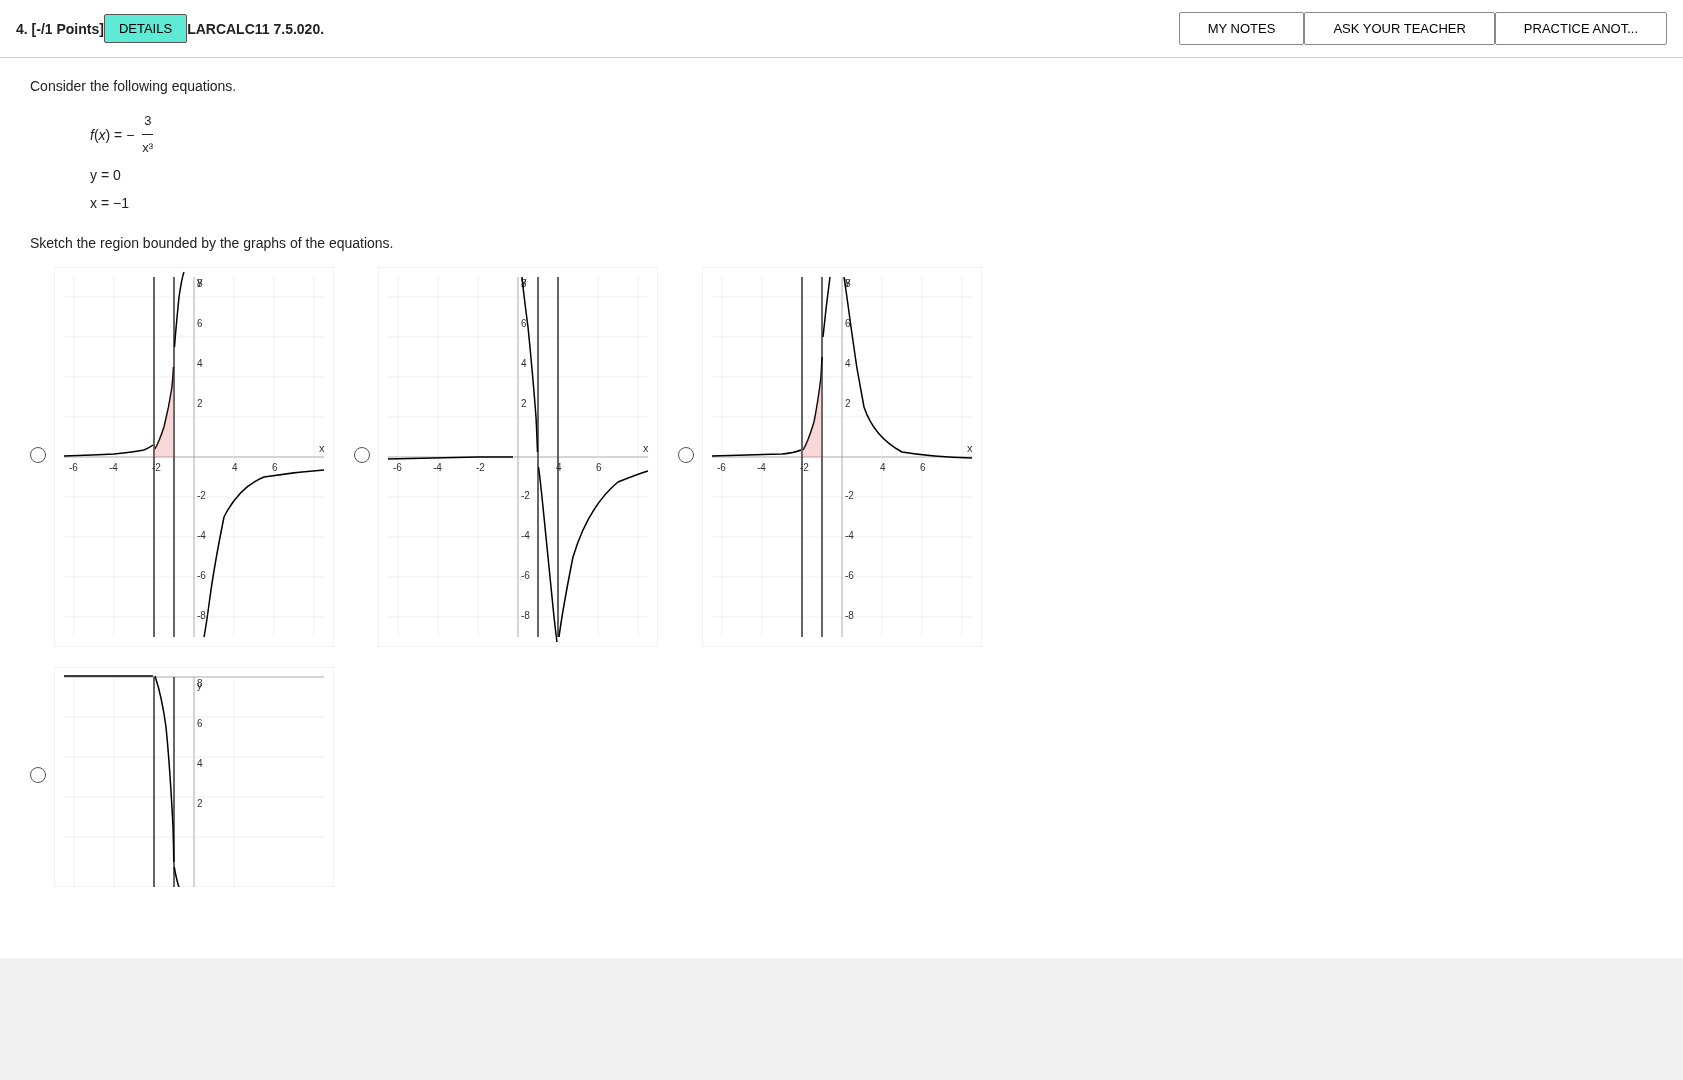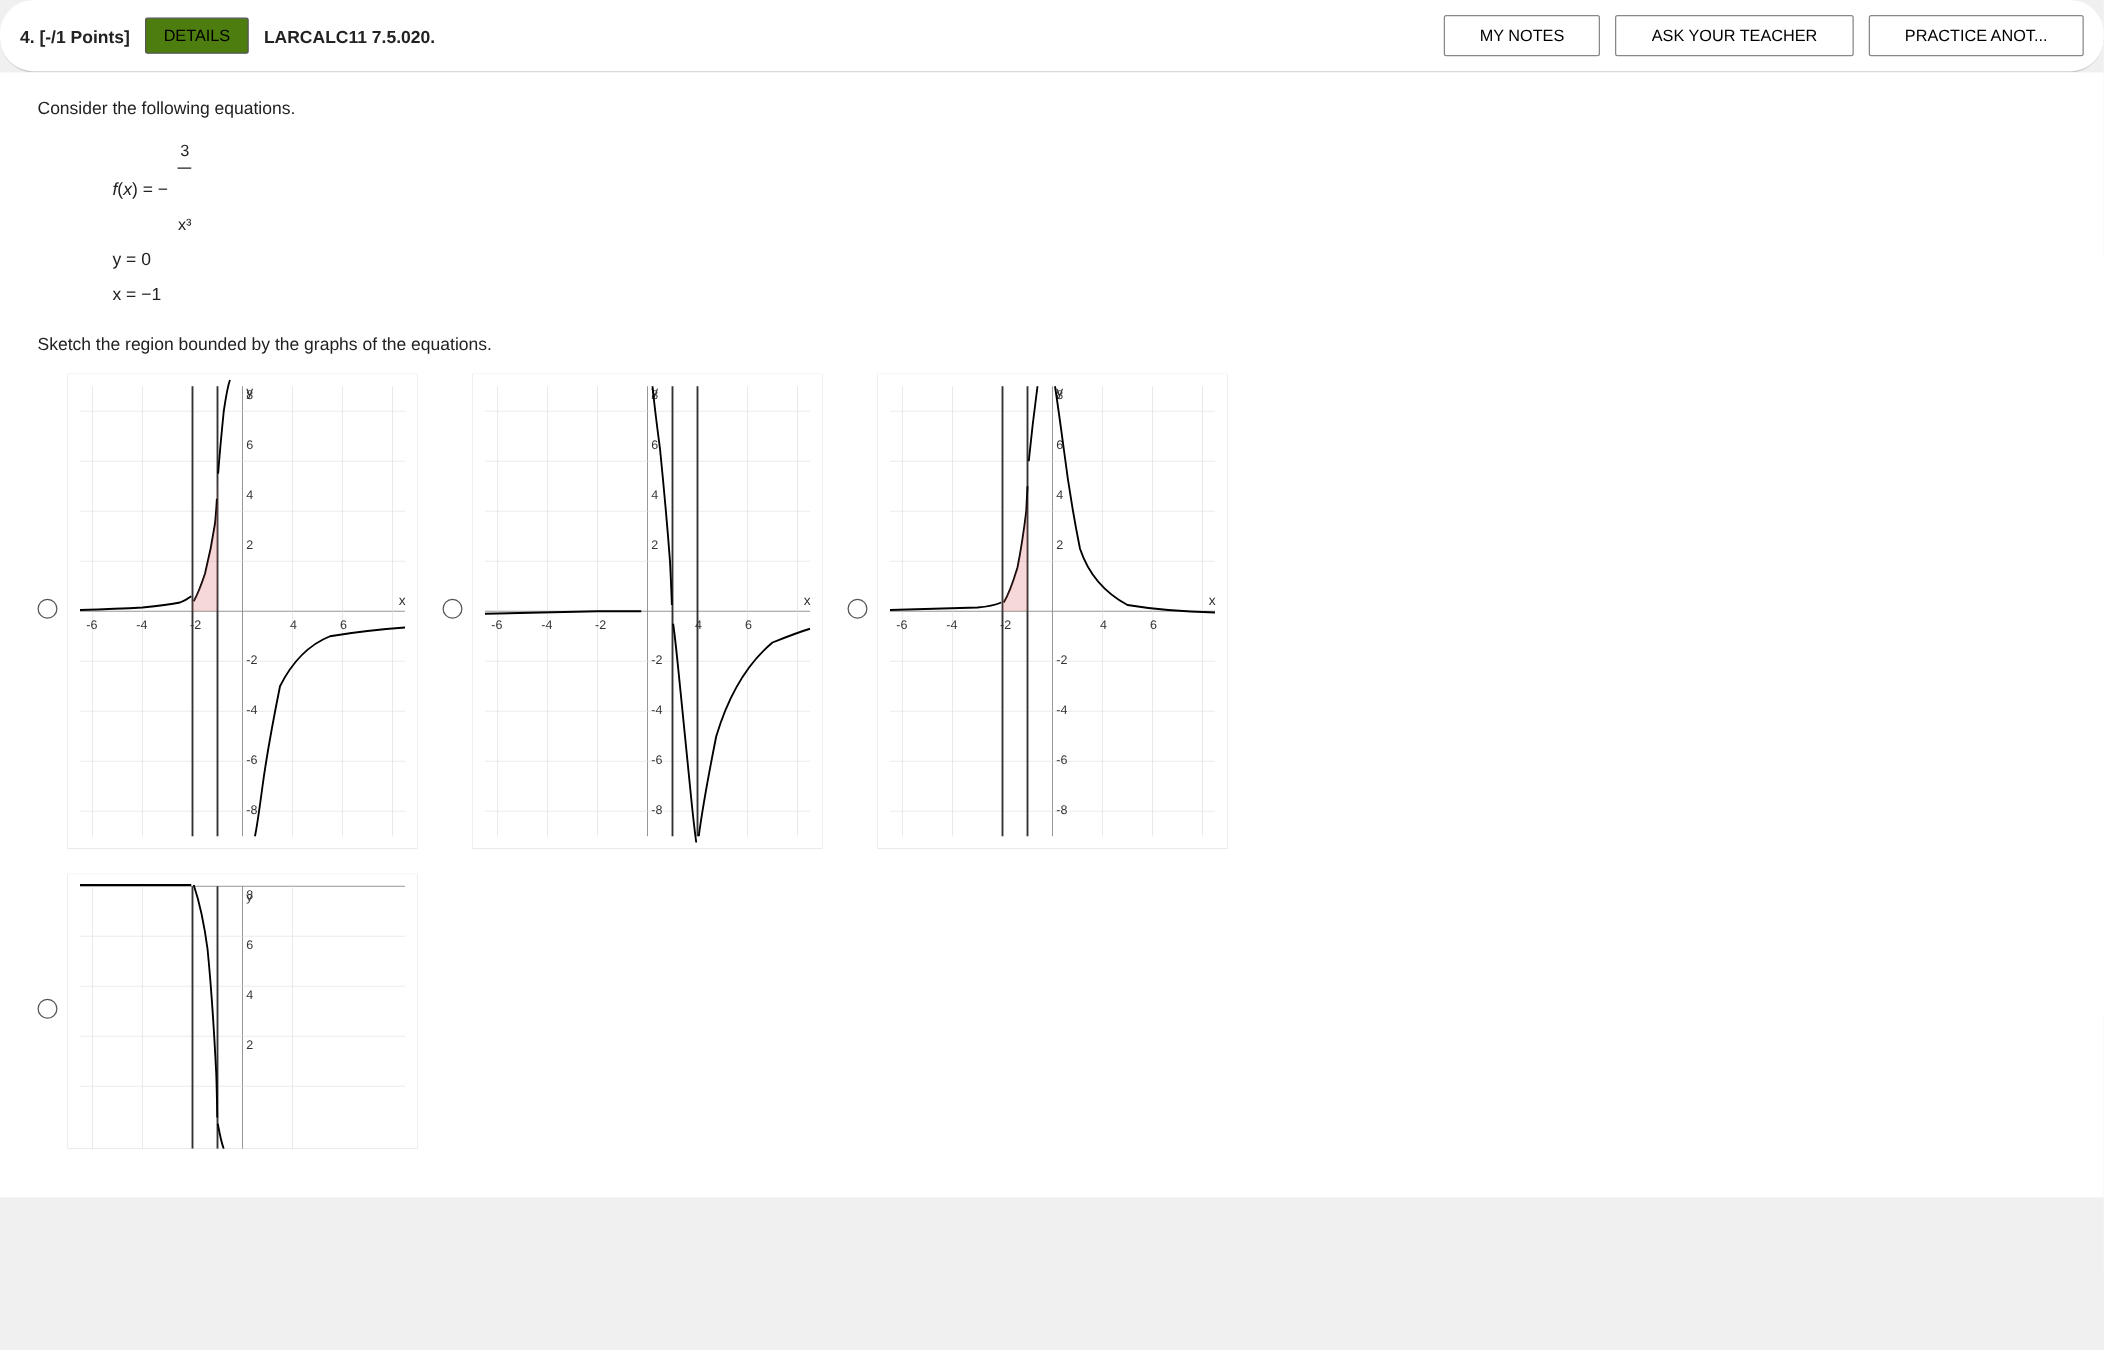--- a/index.html
+++ b/index.html
@@ -8,31 +8,29 @@
       background: #f0f0f0;
       font-size: 14px;
       color: #222;
     }
     .top-bar {
       background: #fff;
       border-bottom: 1px solid #ccc;
       padding: 12px 16px;
       display: flex;
       align-items: center;
-      gap: 12px;
-      border-radius: 27px;
     }
     .question-number {
       font-weight: bold;
       font-size: 14px;
       white-space: nowrap;
     }
     .details-btn {
       border: 1px solid #555;
-      background: #4d7c0f;
+      background: #5eead4;
       padding: 6px 14px;
       cursor: pointer;
       font-size: 13px;
       border-radius: 2px;
     }
     .problem-id {
       font-size: 14px;
       font-weight: bold;
     }
     .spacer { flex: 1; }
@@ -74,21 +72,20 @@
       margin: 0 2px;
     }
     .fraction-num {
       border-bottom: 1px solid #222;
       padding: 0 2px;
       font-size: 13px;
     }
     .fraction-den {
       padding: 0 2px;
       font-size: 13px;
-      margin-top: 32px;
     }
     .sketch-text {
       margin-bottom: 16px;
       font-size: 14px;
     }
     .graphs-row {
       display: flex;
       gap: 20px;
       margin-bottom: 20px;
       align-items: flex-start;

